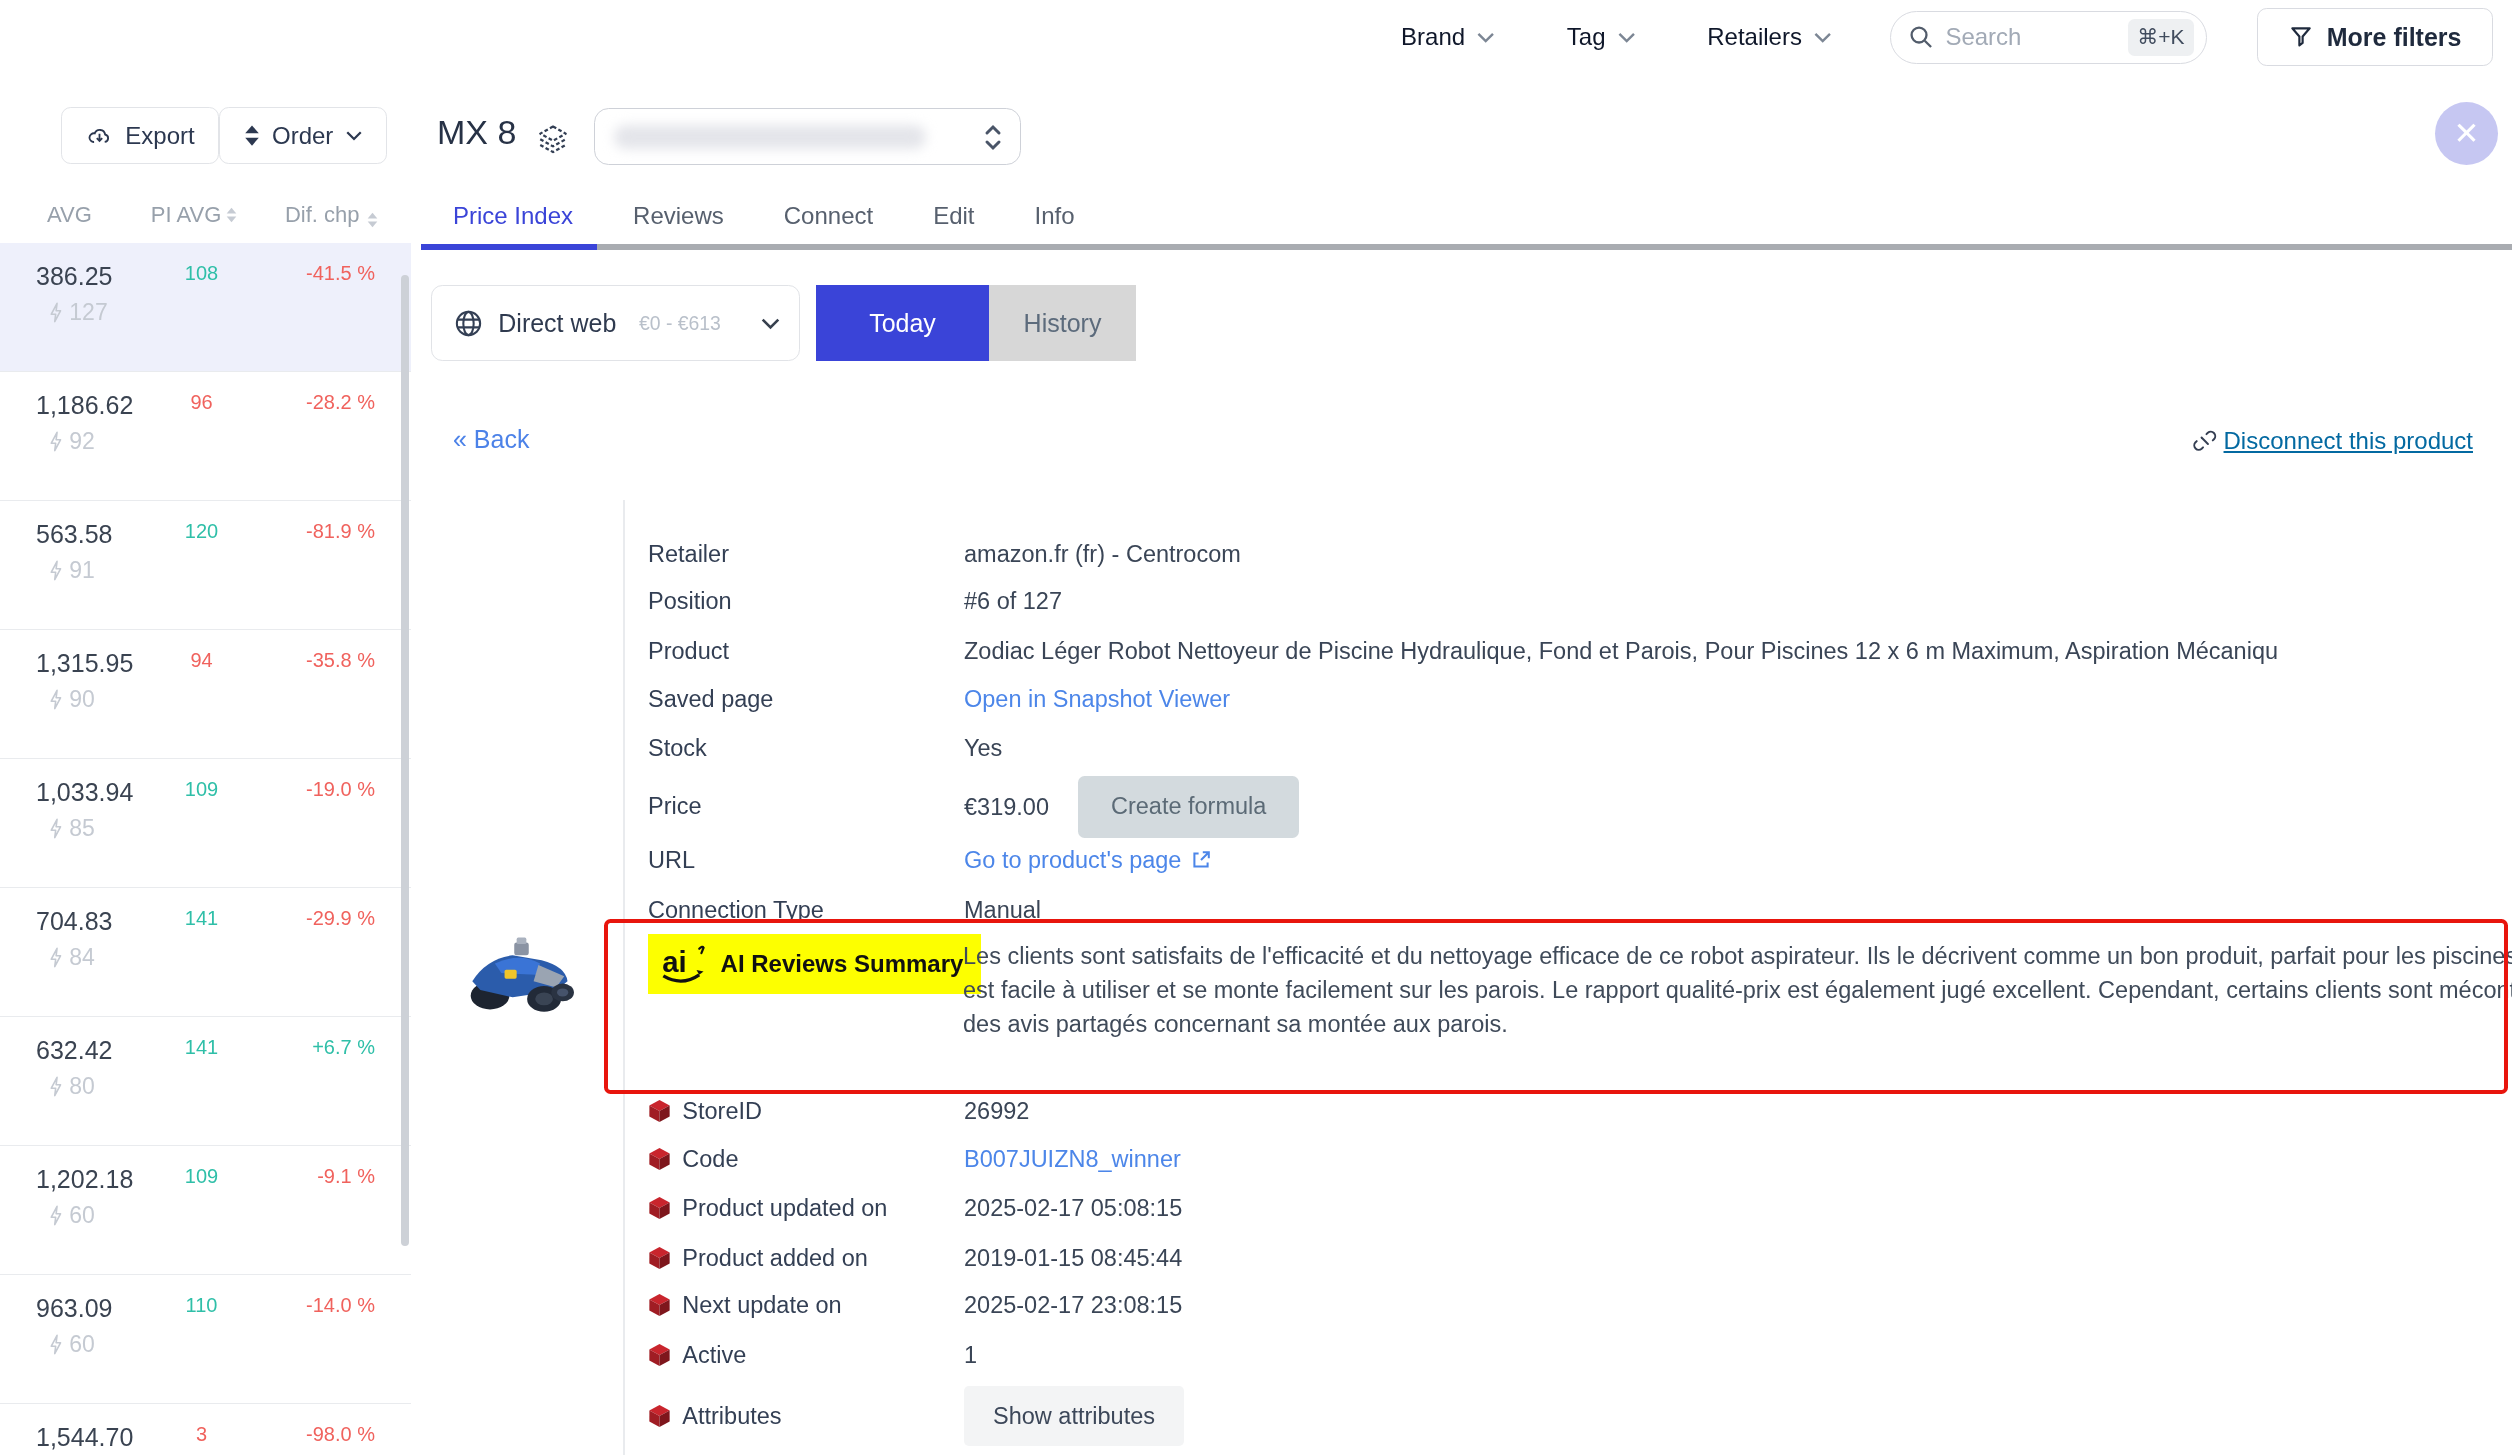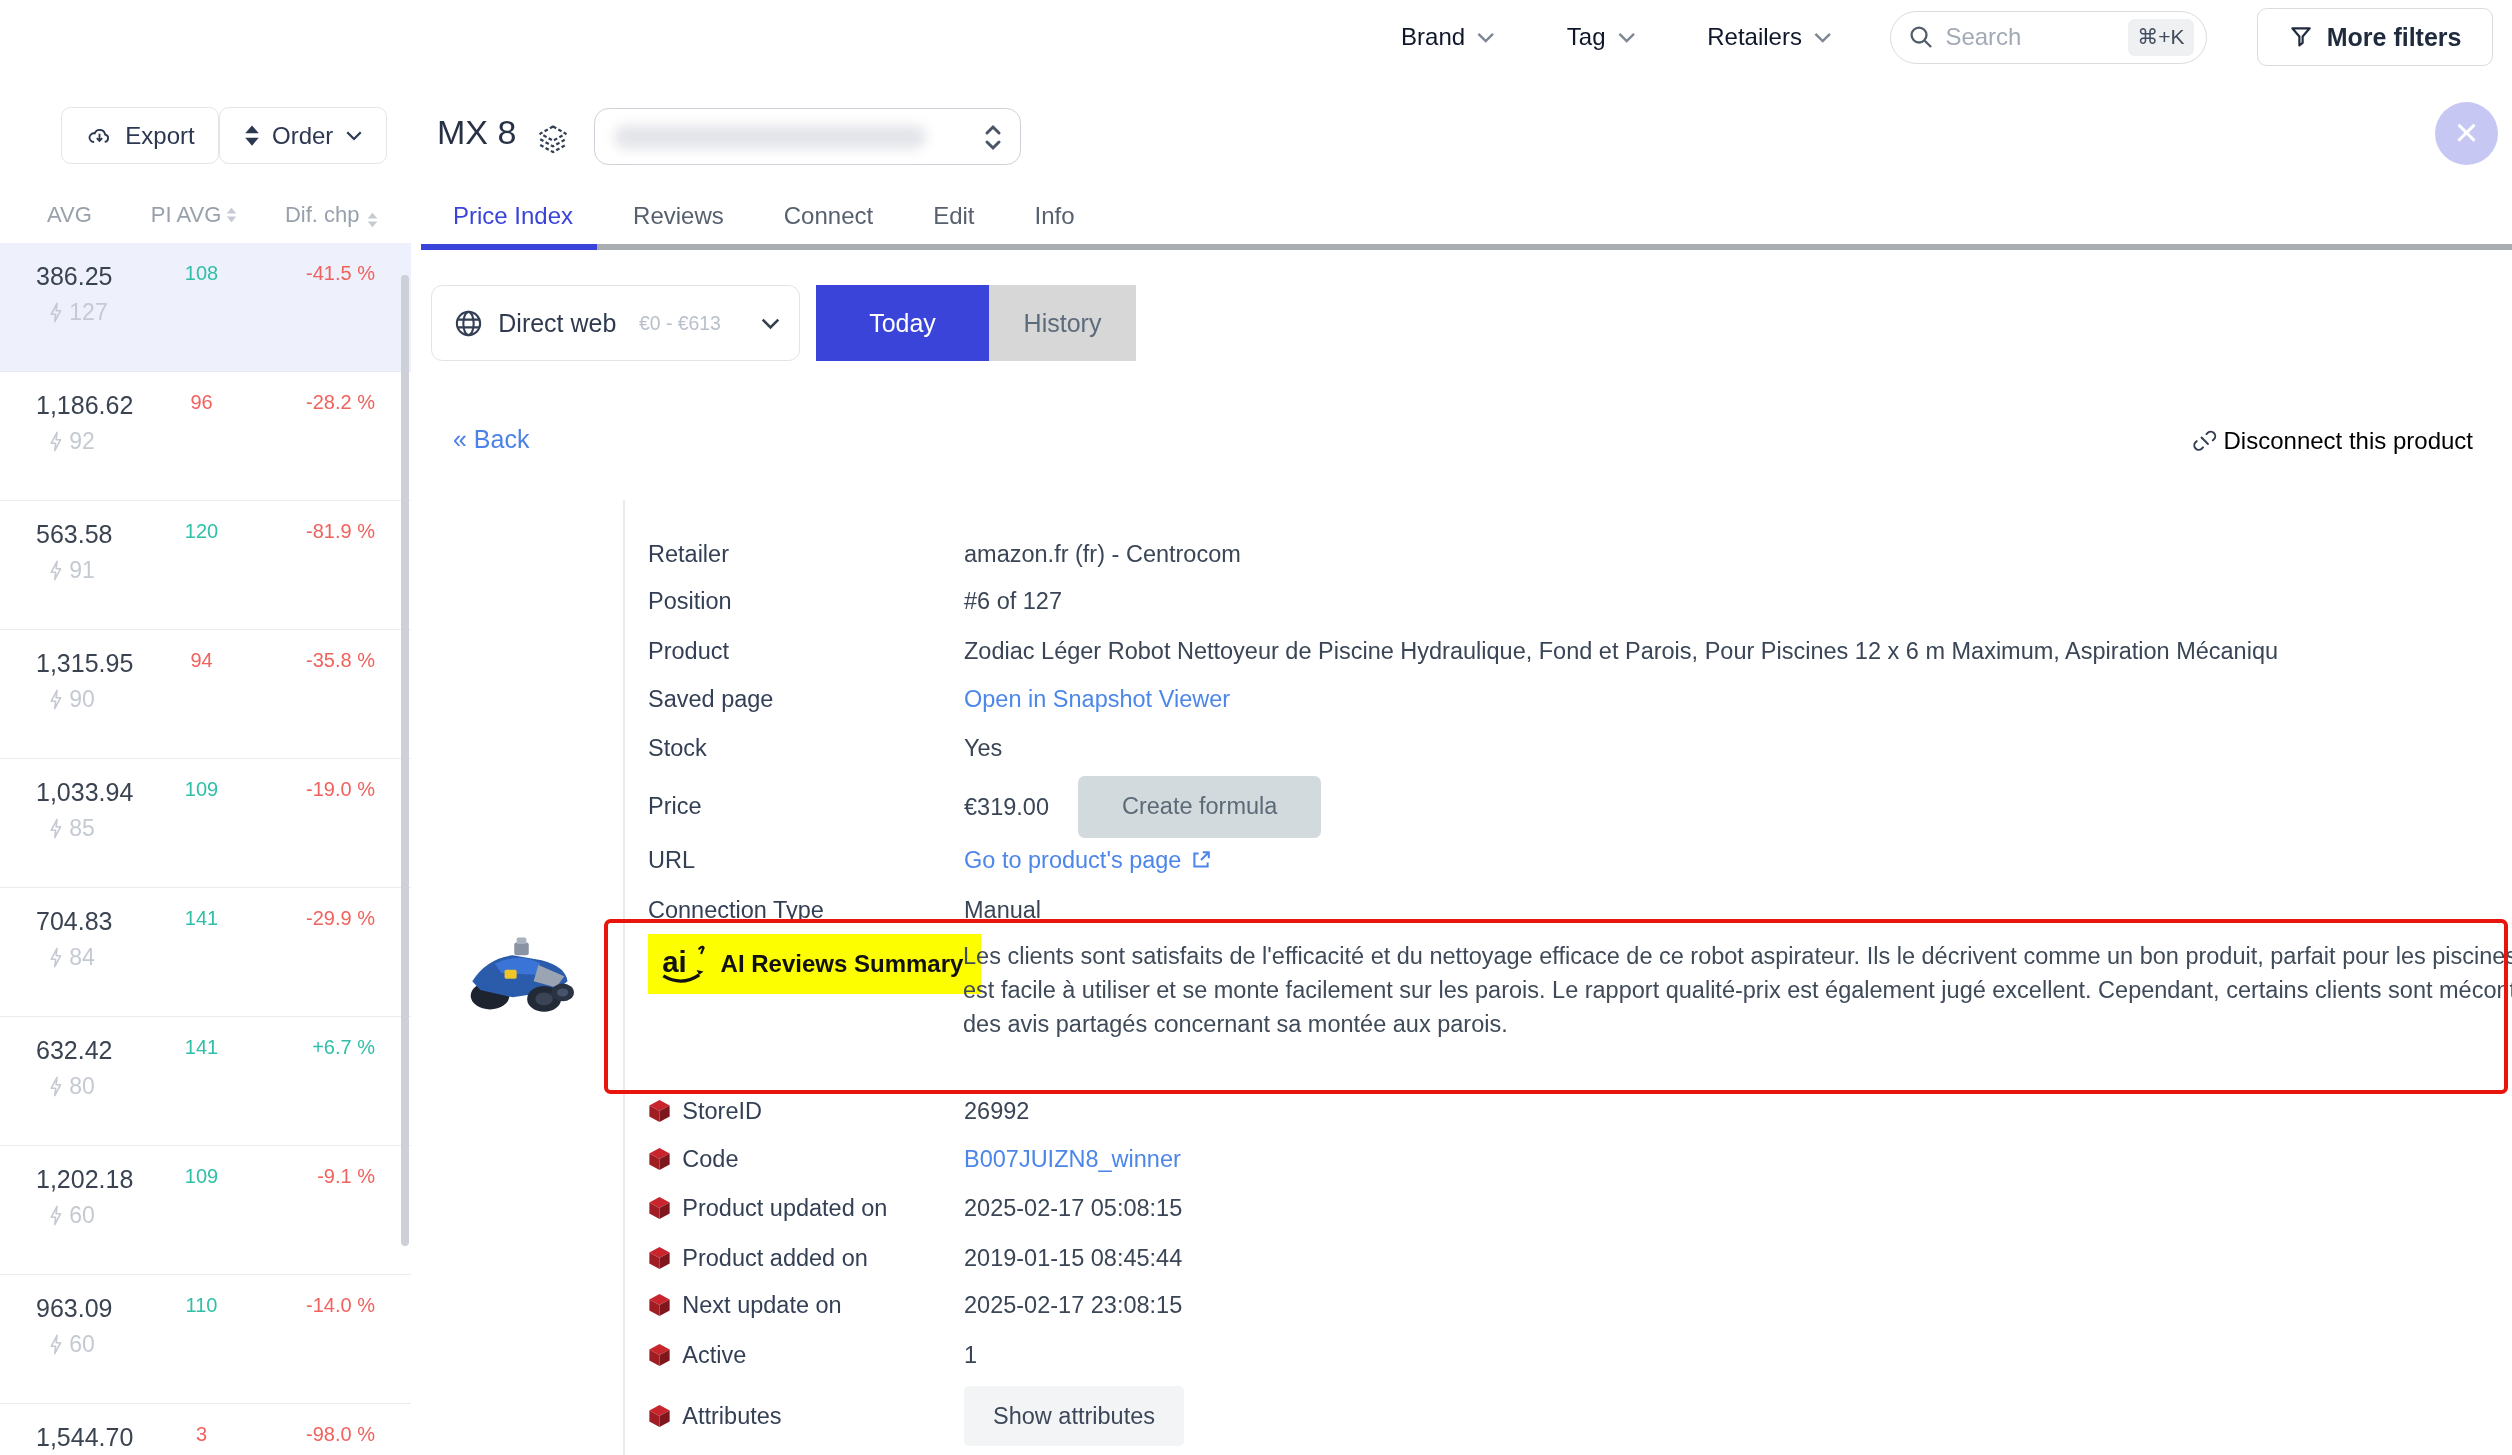--- a/index.html
+++ b/index.html
@@ -59,33 +59,33 @@
   .tab-underline .seg { position:absolute; left:0; top:0; width:176px; height:5.7px; background:var(--accent,#3a44d8); }
 
   .source-pill { position:absolute; left:9.7px; top:196px; width:369px; height:76px; border:1.6px solid #e1e3e7; border-radius:11.3px; display:flex; align-items:center; padding:0 18px 0 21px; gap:14.6px; cursor:pointer; background:#fff; }
   .source-pill .sname { font-size:25px; font-weight:500; color:#2f3a4f; }
   .source-pill .srange { font-size:19.4px; color:#b9c0ca; margin-left:8px; }
   .toggle-today { position:absolute; left:395px; top:196px; width:173px; height:76px; background:var(--accent,#3a44d8); color:#fff; font-size:25px; font-weight:500; display:flex; align-items:center; justify-content:center; cursor:pointer; }
   .toggle-history { position:absolute; left:568px; top:196px; width:147px; height:76px; background:#d7d7d7; color:#5c6b7c; font-size:25px; font-weight:500; display:flex; align-items:center; justify-content:center; cursor:pointer; }
 
   .back-link { position:absolute; left:32px; top:336px; font-size:25px; color:#4c82e8; cursor:pointer; }
   .disconnect { position:absolute; right:39px; top:338px; display:flex; align-items:center; gap:4.9px; cursor:pointer; }
-  .disconnect span { font-size:24px; color:#000000; }
+  .disconnect span { font-size:24px; color:#0369a1; text-decoration:underline; }
 
   .v-divider { position:absolute; left:202px; top:411px; bottom:0; width:1.6px; background:#e9ebee; }
   .robot-img { position:absolute; left:40px; top:842px; }
 
   
   .drow { position:absolute; left:227px; display:flex; align-items:flex-start; }
   .dlabel { width:316px; font-size:23.5px; font-weight:500; color:#333f54; display:flex; align-items:center; gap:11.3px; line-height:36px; }
   .dvalue { font-size:23.5px; color:#3a4556; line-height:36px; white-space:nowrap; }
   .dlink { font-size:23.5px; color:var(--link,#4c86e9); line-height:36px; cursor:pointer; display:flex; align-items:center; gap:8px; white-space:nowrap; }
   .row-price { align-items:center; height:65px; }
   .row-price .dlabel { line-height:65px; }
-  .btn-gray { height:62px; margin-left:29px; padding:0 44px; background:#d3dade; border:none; border-radius:6.5px; font-size:23.5px; color:#5b6a76; font-family:inherit; cursor:pointer; }
+  .btn-gray { height:62px; margin-left:29px; padding:0 33px; background:#d3dade; border:none; border-radius:6.5px; font-size:23.5px; color:#5b6a76; font-family:inherit; cursor:pointer; }
   .btn-light { height:60px; padding:0 29px; background:#f3f4f5; border:none; border-radius:4.9px; font-size:23.5px; color:#3c4759; font-family:inherit; cursor:pointer; }
   .row-attr { align-items:center; }
 
   
   .alert-box { position:absolute; left:183px; top:830px; width:1904px; height:175px; border:4.9px solid var(--alert_red,#e8150d); border-radius:6.5px; pointer-events:none; z-index:4; }
   .ai-badge { position:absolute; left:227px; top:845px; background:var(--highlight_yellow,#fdff00); display:flex; align-items:center; gap:11.3px; padding:8px 18px 8px 11.3px; }
   .ai-badge .ai-label { font-size:24px; font-weight:600; color:#111; white-space:nowrap; }
   .ai-text { position:absolute; left:542px; top:850px; width:1874px; font-size:23.5px; line-height:34px; color:#3f4a59; white-space:normal; }
 
   .cube { flex:0 0 auto; }

